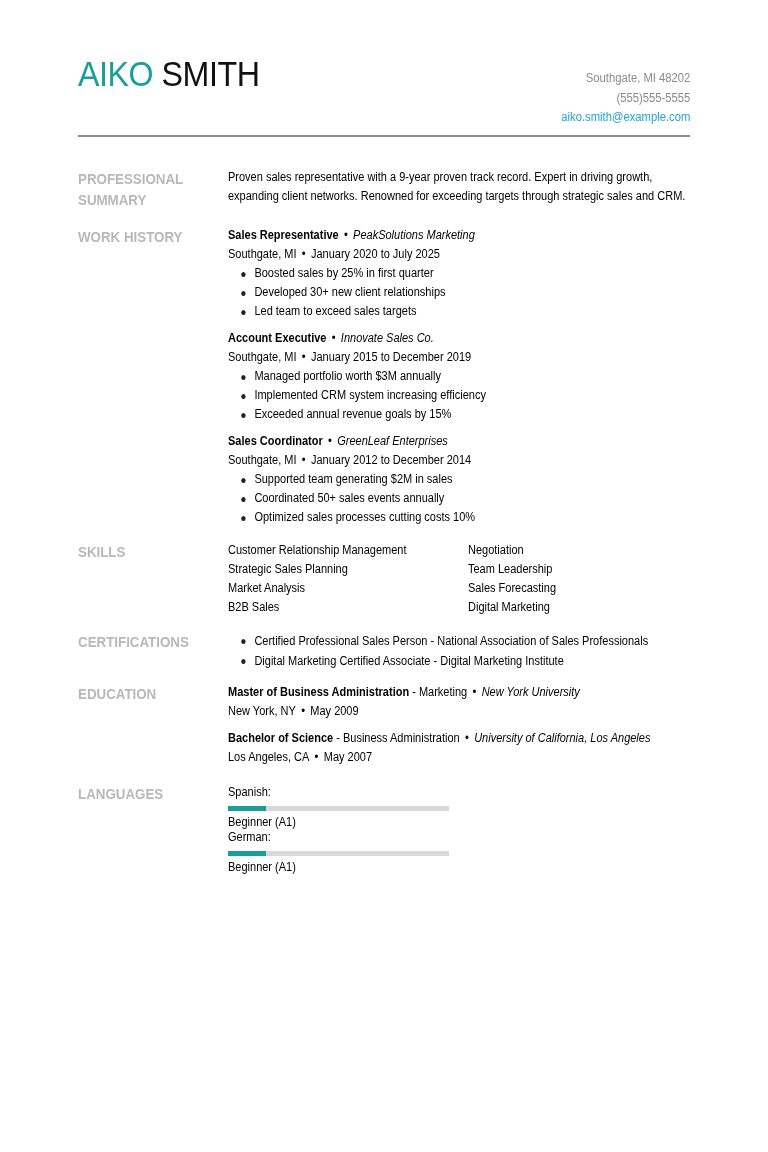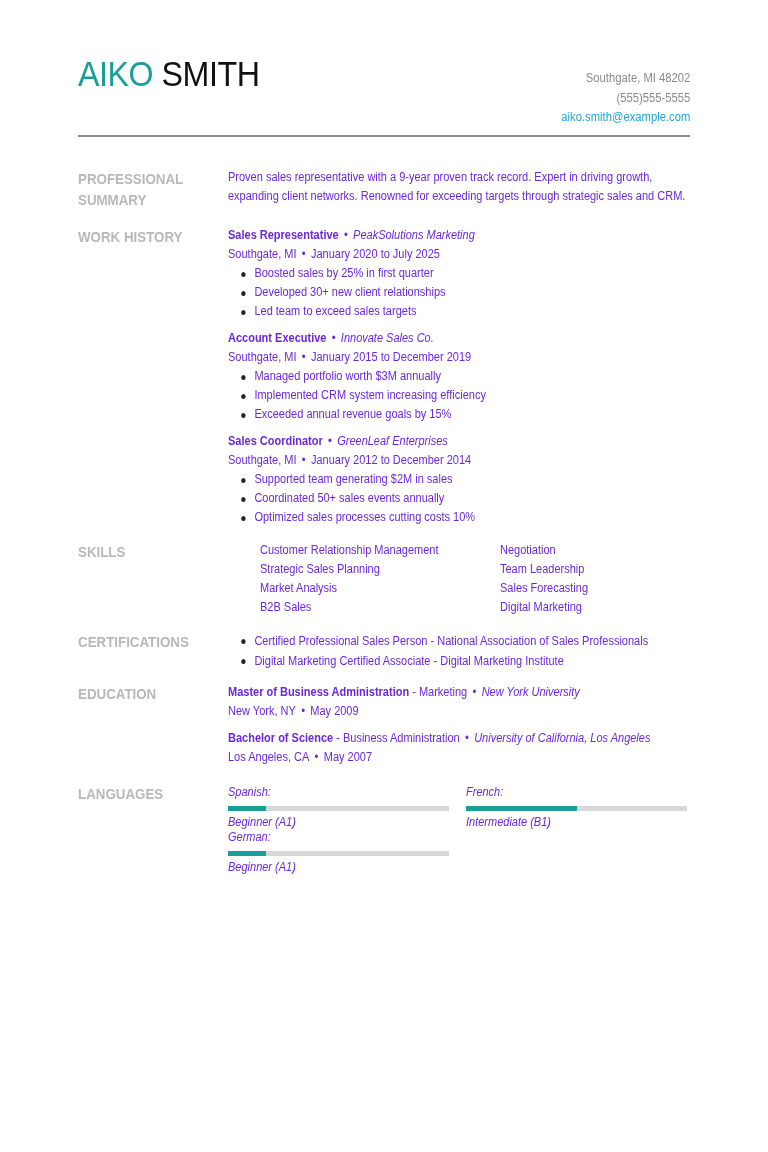--- a/index.html
+++ b/index.html
@@ -30,38 +30,38 @@
 
   .section { position: absolute; left: 0; width: 612px; }
   .sec-label {
     position: absolute; left: 0; top: 0; width: 140px;
     font-size: 15.5px; font-weight: bold; color: #b8b8b8;
     line-height: 21px; text-transform: uppercase;
     transform: scaleX(0.86); transform-origin: left;
   }
   .sec-body {
     position: absolute; left: 150px; top: 0; width: 470px;
-    font-size: 12.5px; line-height: 19px; color: #6d28d9;
+    font-size: 12.5px; line-height: 19px; color: #000000;
   }
   .narrow { transform: scaleX(0.88); transform-origin: left; white-space: nowrap; }
   .job { margin-bottom: 8px; }
   .job-title { font-weight: bold; }
   .company { font-style: italic; }
   .dot { padding: 0 6px; }
   ul.bullets { list-style: none; padding-left: 14px; }
   ul.bullets li { position: relative; padding-left: 16px; }
   ul.bullets li::before {
     content: ""; position: absolute; left: 1px; top: 8px;
     width: 5px; height: 5px; border-radius: 50%; background: #222;
   }
-  .skills-grid { display: grid; grid-template-columns: 240px 230px; margin-left: 32px; }
+  .skills-grid { display: grid; grid-template-columns: 240px 230px; }
   .edu { margin-bottom: 8px; }
   .edu-degree { font-weight: bold; }
   .langs { position: relative; width: 470px; height: 100px; }
-  .lang { position: absolute; width: 221px; font-style: italic; }
+  .lang { position: absolute; width: 221px; }
   .lang-bar { position: relative; height: 5px; background: #d8d8d8; margin: 4px 0 2px; }
   .lang-fill { position: absolute; left: 0; top: 0; height: 5px; background: #1a9e9a; }
 </style>
 </head>
 <body>
 
 <div class="page">
 
   <div class="header">
     <div class="name">
@@ -164,27 +164,20 @@
     <div class="sec-label">LANGUAGES</div>
     <div class="sec-body">
       <div class="langs">
         <div class="lang" style="left:0; top:0;">
           <div class="narrow">Spanish:</div>
           <div class="lang-bar">
               <div class="lang-fill" style="width:17%;"></div>
             </div>
           <div class="narrow">Beginner (A1)</div>
         </div>
-        <div class="lang" style="left:238px; top:0;">
-          <div class="narrow">French:</div>
-          <div class="lang-bar">
-              <div class="lang-fill" style="width:50%;"></div>
-            </div>
-          <div class="narrow">Intermediate (B1)</div>
-        </div>
         <div class="lang" style="left:0; top:45px;">
           <div class="narrow">German:</div>
           <div class="lang-bar">
               <div class="lang-fill" style="width:17%;"></div>
             </div>
           <div class="narrow">Beginner (A1)</div>
         </div>
       </div>
     </div>
   </div>

